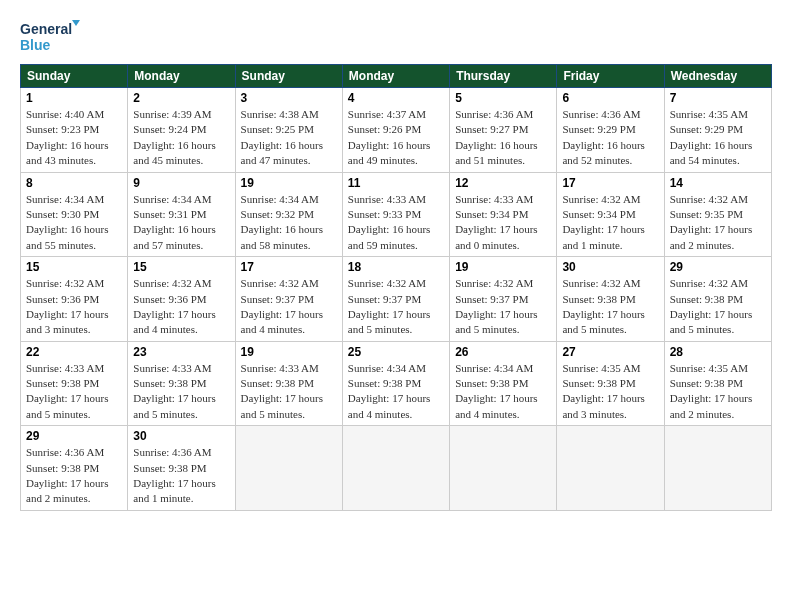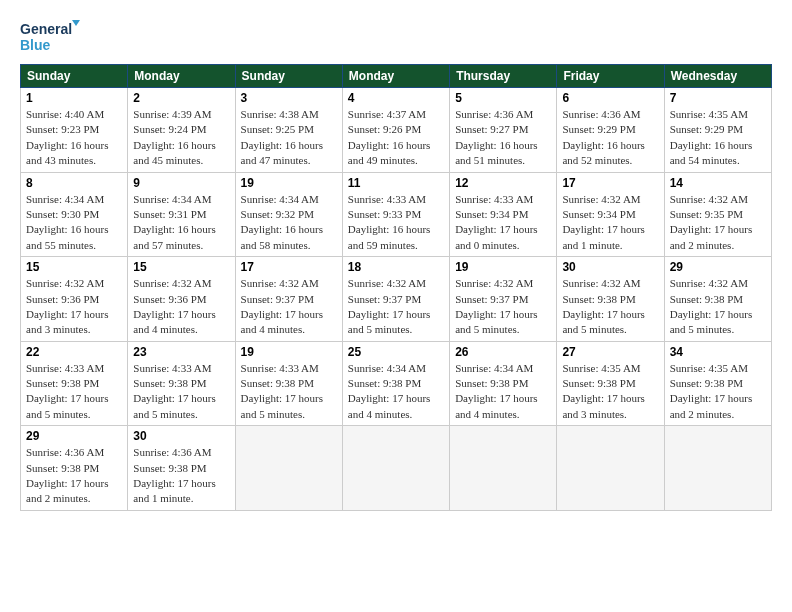--- a/index.html
+++ b/index.html
@@ -222,21 +222,21 @@
       </td>
           <td>
         <span class="day-num">26</span>
         <div class="day-info">Sunrise: 4:34 AM<br>Sunset: 9:38 PM<br>Daylight: 17 hours and 4 minutes.</div>
       </td>
           <td>
         <span class="day-num">27</span>
         <div class="day-info">Sunrise: 4:35 AM<br>Sunset: 9:38 PM<br>Daylight: 17 hours and 3 minutes.</div>
       </td>
           <td>
-        <span class="day-num">34</span>
+        <span class="day-num">28</span>
         <div class="day-info">Sunrise: 4:35 AM<br>Sunset: 9:38 PM<br>Daylight: 17 hours and 2 minutes.</div>
       </td>
         </tr>
         <tr>
           <td>
         <span class="day-num">29</span>
         <div class="day-info">Sunrise: 4:36 AM<br>Sunset: 9:38 PM<br>Daylight: 17 hours and 2 minutes.</div>
       </td>
           <td>
         <span class="day-num">30</span>

